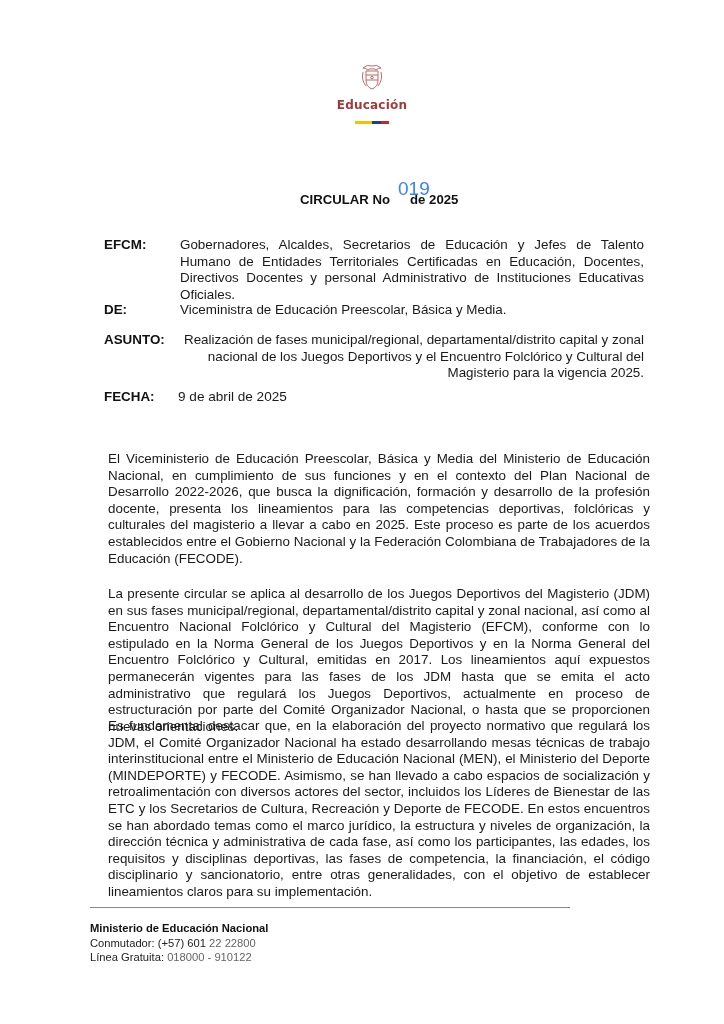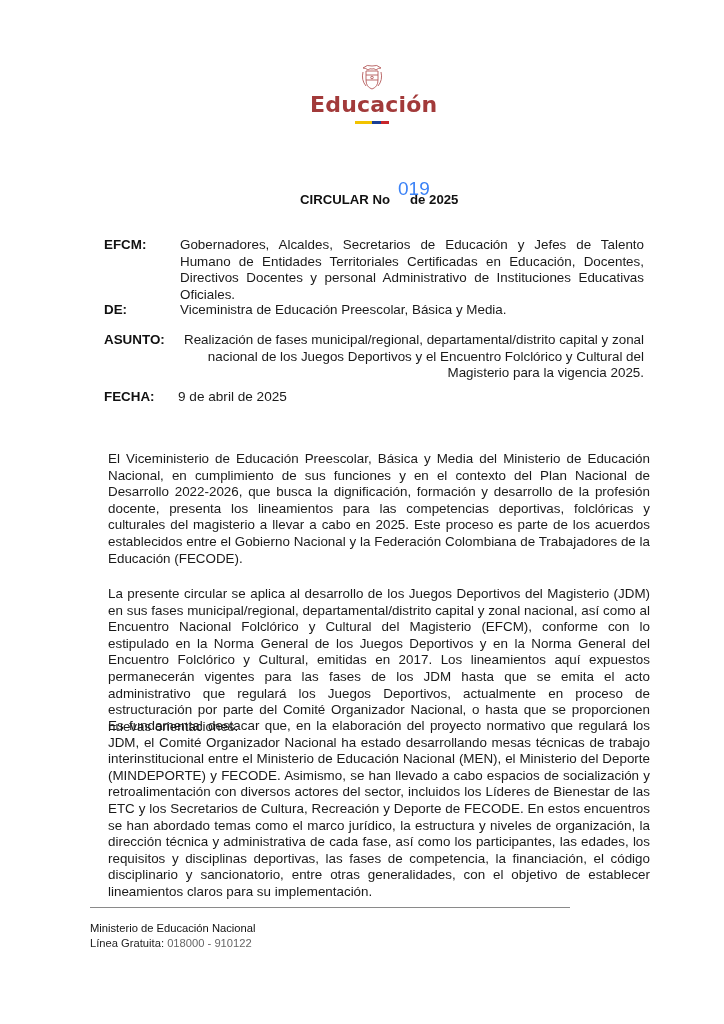--- a/index.html
+++ b/index.html
@@ -33,21 +33,21 @@
     }
     .logo .crest {
       width: 30px;
       height: 30px;
       margin: 0 auto;
       display: block;
     }
     .logo .wordmark {
       font-family: "DejaVu Sans", sans-serif;
       font-weight: bold;
-      font-size: 22px;
+      font-size: 12px;
       color: #a23a3a;
       letter-spacing: 0.2px;
       margin-top: 3px;
       line-height: 20px;
     }
     .logo .flagbar {
       width: 34px;
       height: 3px;
       margin: 6px auto 0;
       display: flex;
@@ -139,21 +139,21 @@
       background: #8a8a8a;
     }
     .footer {
       position: absolute;
       left: 90px;
       top: 921px;
       font-size: 11.2px;
       line-height: 14.5px;
       color: #222;
     }
-    .footer .org { font-weight: normal; color: #111; }
+    .footer .org { font-weight: bold; color: #111; }
     .footer .muted { color: #666; }
   </style>
 </head>
 <body>
 
 <div class="page">
 
   <div class="logo">
     <svg class="crest" viewBox="0 0 30 30">
       <g fill="none" stroke="#b45a5a" stroke-width="0.9">
@@ -199,17 +199,20 @@
   </div>
 
   <p class="body-text p1">El Viceministerio de Educación Preescolar, Básica y Media del Ministerio de Educación Nacional, en cumplimiento de sus funciones y en el contexto del Plan Nacional de Desarrollo 2022-2026, que busca la dignificación, formación y desarrollo de la profesión docente, presenta los lineamientos para las competencias deportivas, folclóricas y culturales del magisterio a llevar a cabo en 2025. Este proceso es parte de los acuerdos establecidos entre el Gobierno Nacional y la Federación Colombiana de Trabajadores de la Educación (FECODE).</p>
   <p class="body-text p2">La presente circular se aplica al desarrollo de los Juegos Deportivos del Magisterio (JDM) en sus fases municipal/regional, departamental/distrito capital y zonal nacional, así como al Encuentro Nacional Folclórico y Cultural del Magisterio (EFCM), conforme con lo estipulado en la Norma General de los Juegos Deportivos y en la Norma General del Encuentro Folclórico y Cultural, emitidas en 2017. Los lineamientos aquí expuestos permanecerán vigentes para las fases de los JDM hasta que se emita el acto administrativo que regulará los Juegos Deportivos, actualmente en proceso de estructuración por parte del Comité Organizador Nacional, o hasta que se proporcionen nuevas orientaciones.</p>
   <p class="body-text p3">Es fundamental destacar que, en la elaboración del proyecto normativo que regulará los JDM, el Comité Organizador Nacional ha estado desarrollando mesas técnicas de trabajo interinstitucional entre el Ministerio de Educación Nacional (MEN), el Ministerio del Deporte (MINDEPORTE) y FECODE. Asimismo, se han llevado a cabo espacios de socialización y retroalimentación con diversos actores del sector, incluidos los Líderes de Bienestar de las ETC y los Secretarios de Cultura, Recreación y Deporte de FECODE. En estos encuentros se han abordado temas como el marco jurídico, la estructura y niveles de organización, la dirección técnica y administrativa de cada fase, así como los participantes, las edades, los requisitos y disciplinas deportivas, las fases de competencia, la financiación, el código disciplinario y sancionatorio, entre otras generalidades, con el objetivo de establecer lineamientos claros para su implementación.</p>
 
   <div class="footer-rule"></div>
   <div class="footer">
     <div class="org">Ministerio de Educación Nacional</div>
     <div>
+      <span>Conmutador: (+57) 601 </span><span class="muted">22 22800</span>
+    </div>
+    <div>
       <span>Línea Gratuita: </span><span class="muted">018000 - 910122</span>
     </div>
   </div>
 
 </div>
 
 </body></html>

